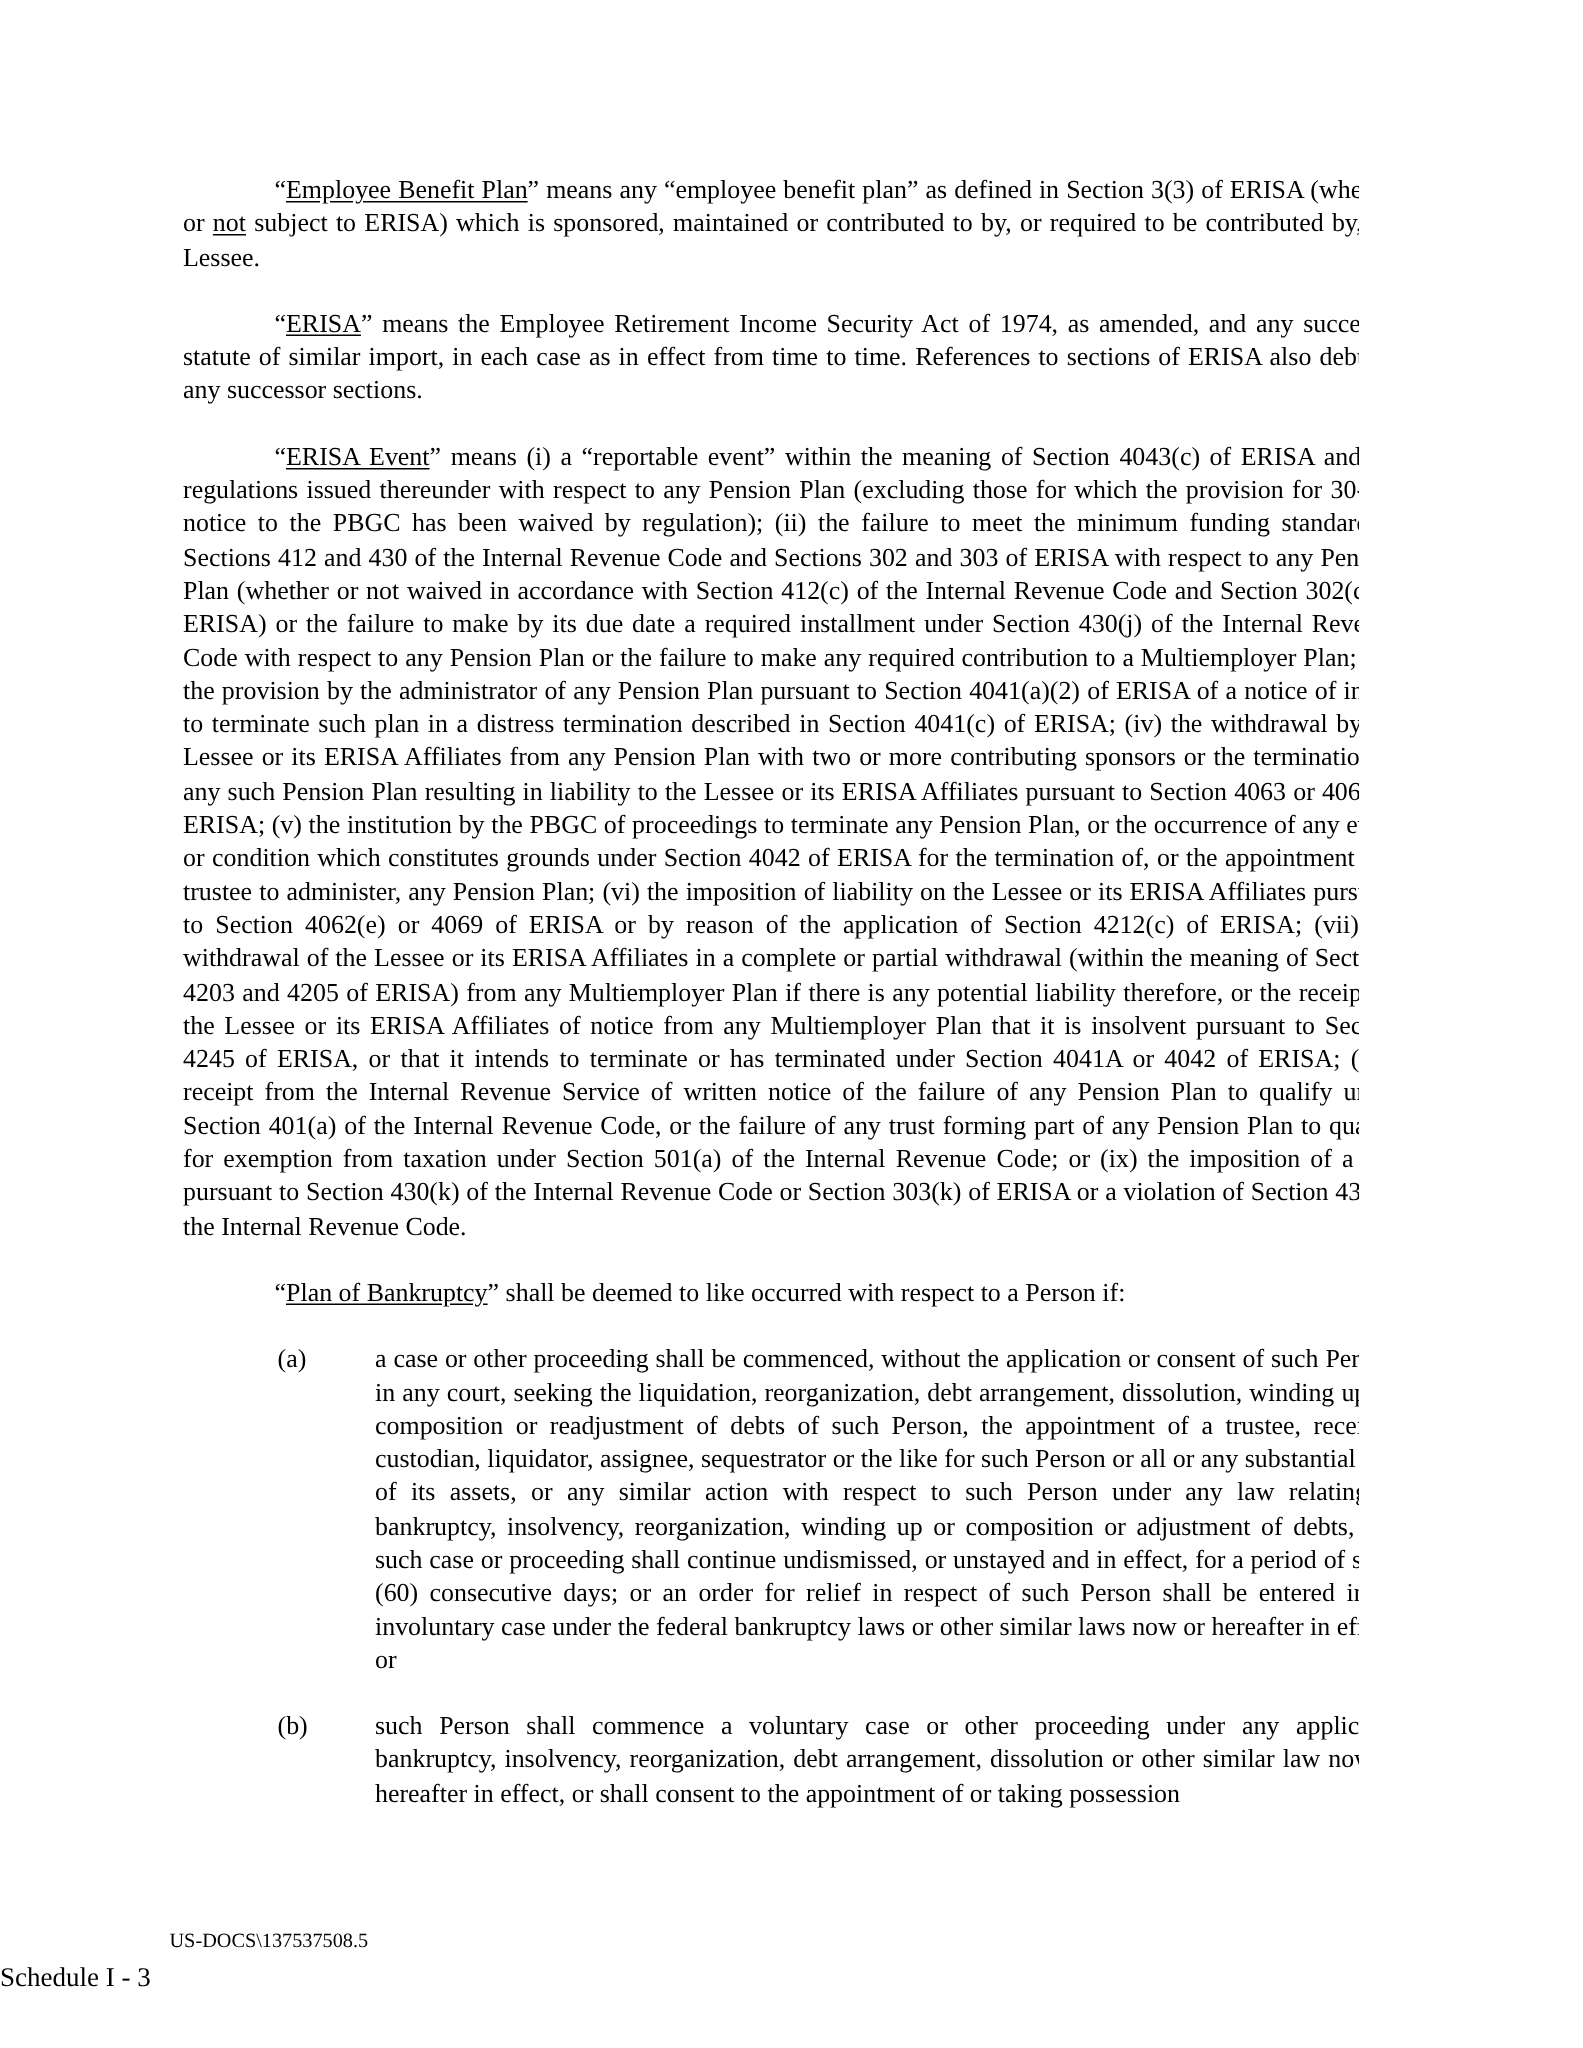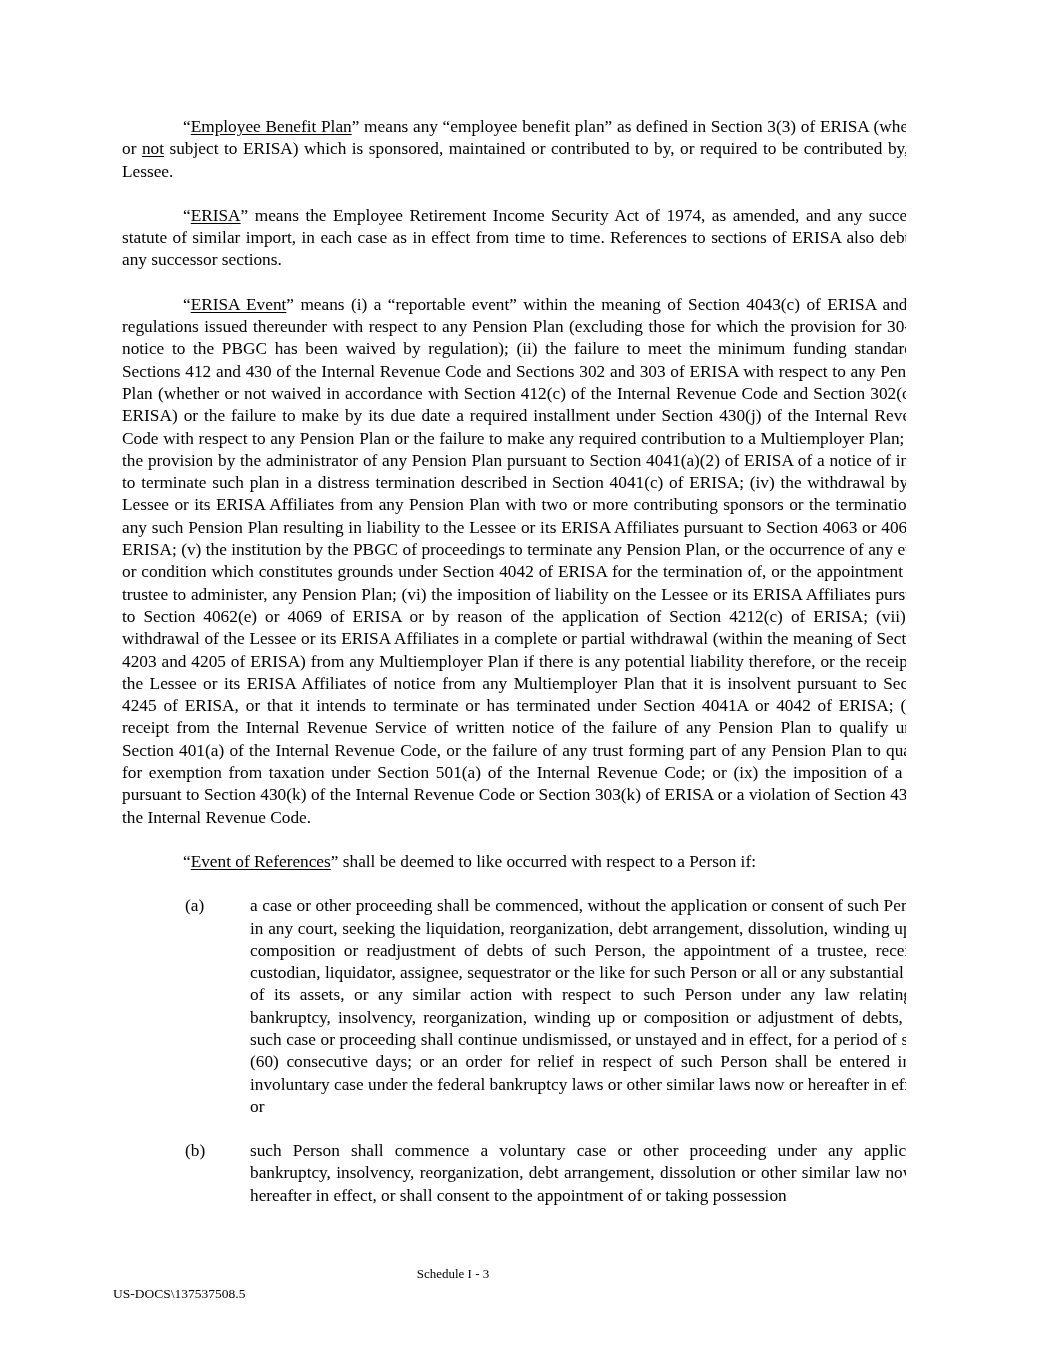--- a/index.html
+++ b/index.html
@@ -41,25 +41,25 @@
     position: absolute;
     left: 63px;
     top: 0;
   }
   .u {
     text-decoration: underline;
     text-underline-offset: 2px;
   }
   .footer-center {
     position: absolute;
-    top: 1263px;
+    top: 1307px;
     left: 0;
     width: 100%;
-    text-align: center;
-    font-size: 13px;
+    text-align: left;
+    font-size: 18px;
     line-height: 22px;
   }
   .footer-left {
     position: absolute;
     top: 1286px;
     left: 113px;
     font-size: 13.5px;
     line-height: 16px;
   }
   .scan-artifact {
@@ -82,21 +82,21 @@
   }
 </style>
 </head>
 <body>
 
 <div class="page">
   <div class="content">
       <div class="para"><span>“</span><span class="u">Employee Benefit Plan</span><span>” means any “employee benefit plan” as defined in Section 3(3) of ERISA (whether or </span><span class="u">not</span><span> subject to ERISA) which is sponsored, maintained or contributed to by, or required to be contributed by, the Lessee.</span></div>
       <div class="para"><span>“</span><span class="u">ERISA</span><span>” means the Employee Retirement Income Security Act of 1974, as amended, and any successor statute of similar import, in each case as in effect from time to time.  References to sections of ERISA also debts to any successor sections.</span></div>
       <div class="para"><span>“</span><span class="u">ERISA Event</span><span>” means (i) a “reportable event” within the meaning of Section 4043(c) of ERISA and the regulations issued thereunder with respect to any Pension Plan (excluding those for which the provision for 30-day notice to the PBGC has been waived by regulation); (ii) the failure to meet the minimum funding standard of Sections 412 and 430 of the Internal Revenue Code and Sections 302 and 303 of ERISA with respect to any Pension Plan (whether or not waived in accordance with Section 412(c) of the Internal Revenue Code and Section 302(c) of ERISA) or the failure to make by its due date a required installment under Section 430(j) of the Internal Revenue Code with respect to any Pension Plan or the failure to make any required contribution to a Multiemployer Plan; (iii) the provision by the administrator of any Pension Plan pursuant to Section 4041(a)(2) of ERISA of a notice of intent to terminate such plan in a distress termination described in Section 4041(c) of ERISA; (iv) the withdrawal by the Lessee or its ERISA Affiliates from any Pension Plan with two or more contributing sponsors or the termination of any such Pension Plan resulting in liability to the Lessee or its ERISA Affiliates pursuant to Section 4063 or 4064 of ERISA; (v) the institution by the PBGC of proceedings to terminate any Pension Plan, or the occurrence of any event or condition which constitutes grounds under Section 4042 of ERISA for the termination of, or the appointment of a trustee to administer, any Pension Plan; (vi) the imposition of liability on the Lessee or its ERISA Affiliates pursuant to Section 4062(e) or 4069 of ERISA or by reason of the application of Section 4212(c) of ERISA; (vii) the withdrawal of the Lessee or its ERISA Affiliates in a complete or partial withdrawal (within the meaning of Sections 4203 and 4205 of ERISA) from any Multiemployer Plan if there is any potential liability therefore, or the receipt by the Lessee or its ERISA Affiliates of notice from any Multiemployer Plan that it is insolvent pursuant to Section 4245 of ERISA, or that it intends to terminate or has terminated under Section 4041A or 4042 of ERISA; (viii) receipt from the Internal Revenue Service of written notice of the failure of any Pension Plan to qualify under Section 401(a) of the Internal Revenue Code, or the failure of any trust forming part of any Pension Plan to qualify for exemption from taxation under Section 501(a) of the Internal Revenue Code; or (ix) the imposition of a lien pursuant to Section 430(k) of the Internal Revenue Code or Section 303(k) of ERISA or a violation of Section 436 of the Internal Revenue Code.</span></div>
-      <div class="para"><span>“</span><span class="u">Event of References</span><span>” shall be deemed to like occurred with respect to a Person if:</span></div>
+      <div class="para"><span>“</span><span class="u">Plan of Bankruptcy</span><span>” shall be deemed to like occurred with respect to a Person if:</span></div>
       <div class="list-item"><span class="label">(a)</span><span>a case or other proceeding shall be commenced, without the application or consent of such Person, in any court, seeking the liquidation, reorganization, debt arrangement, dissolution, winding up, or composition or readjustment of debts of such Person, the appointment of a trustee, receiver, custodian, liquidator, assignee, sequestrator or the like for such Person or all or any substantial part of its assets, or any similar action with respect to such Person under any law relating to bankruptcy, insolvency, reorganization, winding up or composition or adjustment of debts, and such case or proceeding shall continue undismissed, or unstayed and in effect, for a period of sixty (60) consecutive days; or an order for relief in respect of such Person shall be entered in an involuntary case under the federal bankruptcy laws or other similar laws now or hereafter in effect; or</span></div>
       <div class="list-item"><span class="label">(b)</span><span>such Person shall commence a voluntary case or other proceeding under any applicable bankruptcy, insolvency, reorganization, debt arrangement, dissolution or other similar law now or hereafter in effect, or shall consent to the appointment of or taking possession</span></div>
     </div>
 
   <div class="footer-center">Schedule I - 3</div>
 
   <div class="footer-left">US-DOCS\137537508.5</div>
 
   <div class="scan-artifact">
     <span class="blot-green"></span>

